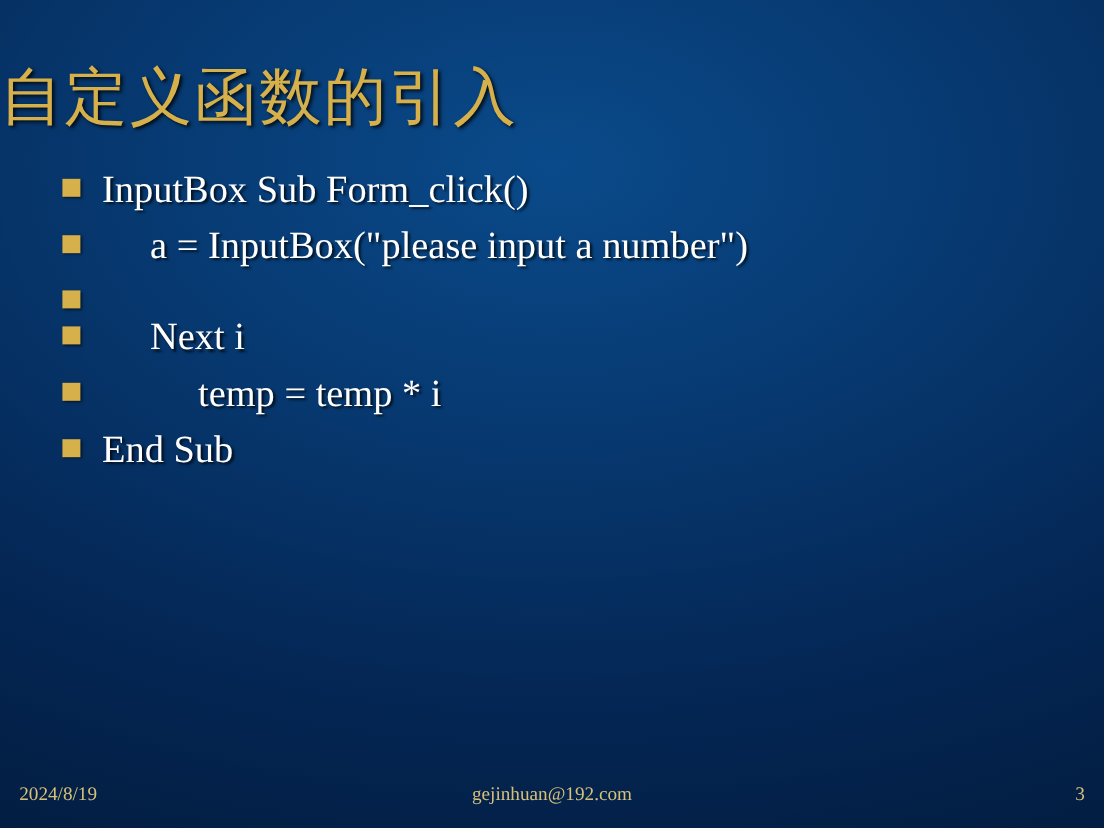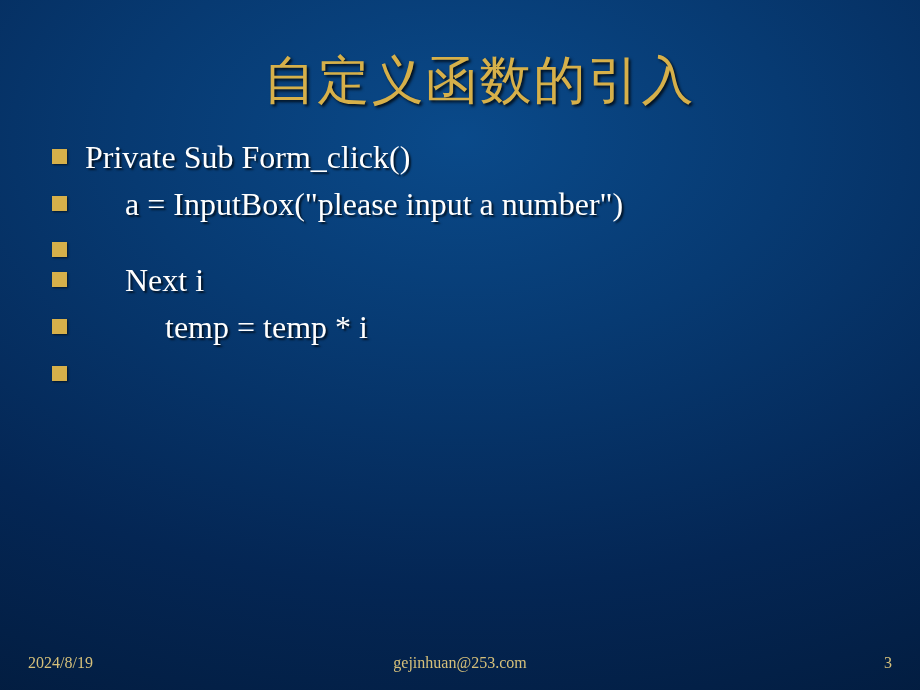--- a/index.html
+++ b/index.html
@@ -11,30 +11,28 @@
     font-family: "Times New Roman", "SimSun", serif;
   }
   .slide {
     width: 920px;
     height: 690px;
     background: radial-gradient(ellipse 120% 100% at 50% 20%, #0a4a8a 0%, #073a72 30%, #042654 65%, #021a3a 100%);
     position: relative;
     box-sizing: border-box;
   }
   .title {
-    text-align: center;
     color: #d6b04a;
     font-size: 52px;
     font-weight: 400;
     padding-top: 46px;
     padding-bottom: 18px;
     text-shadow: 2px 2px 3px rgba(0,0,0,0.8);
     font-family: "SimSun", "Times New Roman", serif;
     letter-spacing: 2px;
-    margin-left: 39px;
   }
   .content {
     padding-left: 52px;
     padding-right: 40px;
   }
   .bullet-line {
     display: flex;
     align-items: flex-start;
     color: #ffffff;
     font-size: 32px;
@@ -57,59 +55,60 @@
   .footer {
     position: absolute;
     bottom: 18px;
     left: 0;
     width: 920px;
     display: flex;
     justify-content: space-between;
     align-items: center;
     color: #d6c07a;
     font-size: 16px;
-    padding: 0 28px;
+    padding: 0 16px;
     box-sizing: border-box;
     font-family: "Times New Roman", serif;
   }
   .footer-left { text-align: left; flex: 1; }
   .footer-center { text-align: center; flex: 1; }
   .footer-right { text-align: right; flex: 1; }
 </style>
 </head>
 <body>
 
 <div class="slide">
 
   <div class="title">自定义函数的引入</div>
 
   <div class="content">
     <div class="bullet-line">
       <span class="bullet"></span>
-      <span class="code-text">Private Sub Form_click()</span>
+      <span class="code-text">InputBox Sub Form_click()</span>
     </div>
     <div class="bullet-line">
       <span class="bullet"></span>
       <span class="code-text">     a = InputBox("please input a number")</span>
     </div>
     <div class="bullet-line">
       <span class="bullet"></span>
     </div>
     <div class="bullet-line">
       <span class="bullet"></span>
       <span class="code-text">     Next i</span>
     </div>
     <div class="bullet-line">
       <span class="bullet"></span>
       <span class="code-text">          temp = temp * i</span>
     </div>
     <div class="bullet-line">
       <span class="bullet"></span>
+      <span class="code-text">End Sub</span>
     </div>
   </div>
 
   <div class="footer">
     <div class="footer-left">2024/8/19</div>
-    <div class="footer-center">gejinhuan@253.com</div>
+    <div class="footer-center">gejinhuan@192.com</div>
     <div class="footer-right">3</div>
   </div>
 
 </div>
 
 </body></html>

